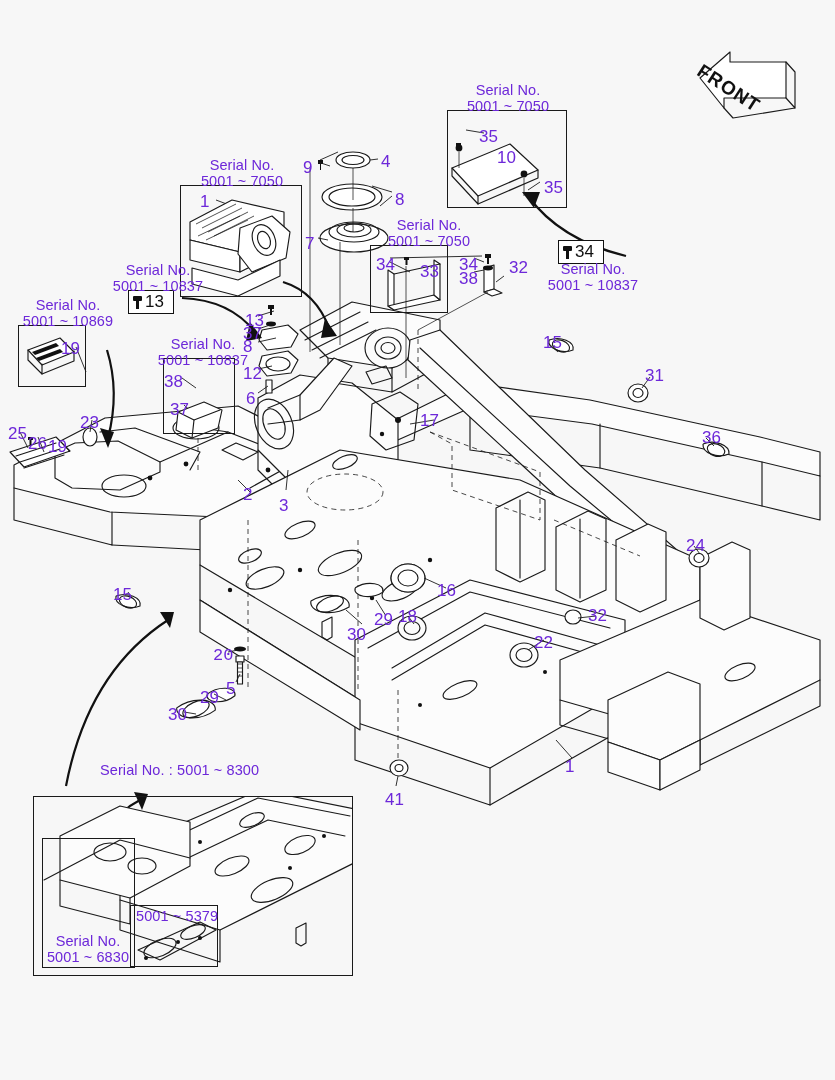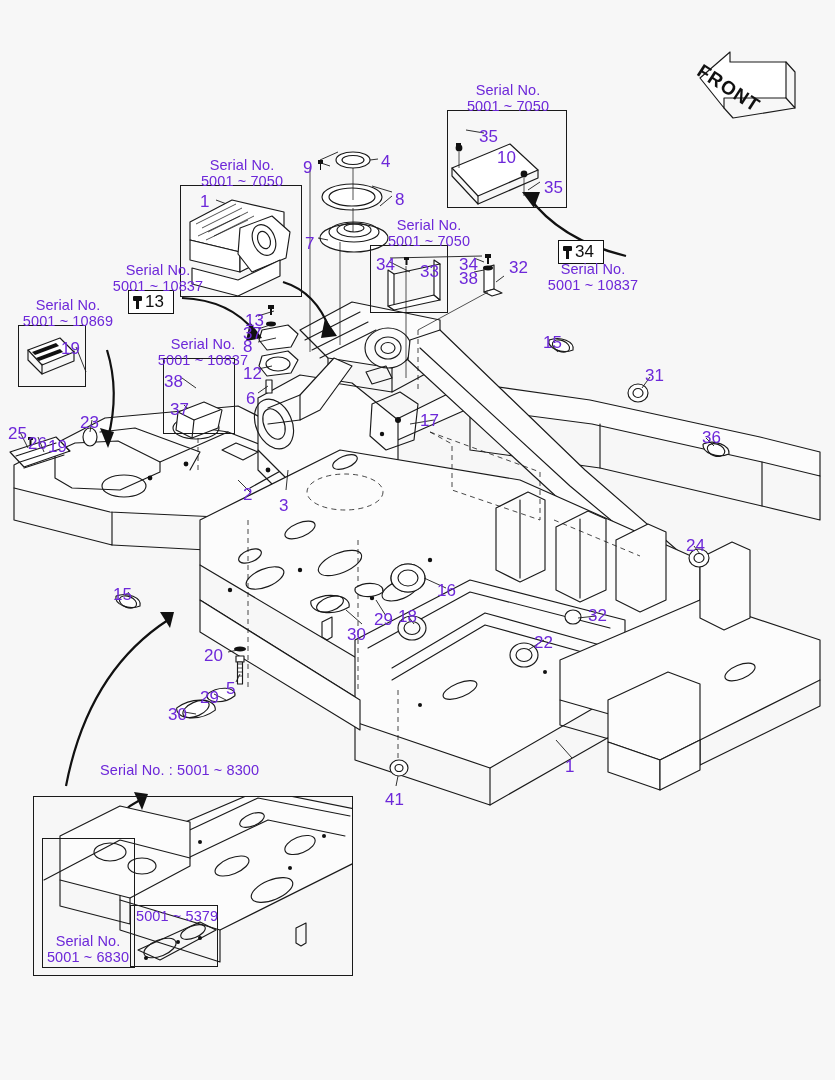--- a/index.html
+++ b/index.html
@@ -490,21 +490,21 @@
       <div class="lbl num" style="left: 243px; top: 337px;">8</div>
       <div class="lbl num" style="left: 243px; top: 364px;">12</div>
       <div class="lbl num" style="left: 245px; top: 311px;">13</div>
       <div class="lbl num" style="left: 543px; top: 333px;">15</div>
       <div class="lbl num" style="left: 113px; top: 585px;">15</div>
       <div class="lbl num" style="left: 437px; top: 581px;">16</div>
       <div class="lbl num" style="left: 420px; top: 411px;">17</div>
       <div class="lbl num" style="left: 398px; top: 607px; text-align: right;">18</div>
       <div class="lbl num" style="left: 61px; top: 339px;">19</div>
       <div class="lbl num" style="left: 48px; top: 437px;">19</div>
-      <div class="lbl num" style="left: 204px; top: 646px;">20</div>
+      <div class="lbl num" style="left: 213px; top: 646px; font-family: Liberation Mono, monospace;">20</div>
       <div class="lbl num" style="left: 534px; top: 633px;">22</div>
       <div class="lbl num" style="left: 80px; top: 413px;">23</div>
       <div class="lbl num" style="left: 686px; top: 536px; text-align: right;">24</div>
       <div class="lbl num" style="left: 8px; top: 424px;">25</div>
       <div class="lbl num" style="left: 28px; top: 434px;">26</div>
       <div class="lbl num" style="left: 588px; top: 606px;">32</div>
       <div class="lbl num" style="left: 385px; top: 790px;">41</div>
       <div class="lbl num" style="left: 374px; top: 610px;">29</div>
       <div class="lbl num" style="left: 200px; top: 688px;">29</div>
       <div class="lbl num" style="left: 347px; top: 625px;">30</div>

